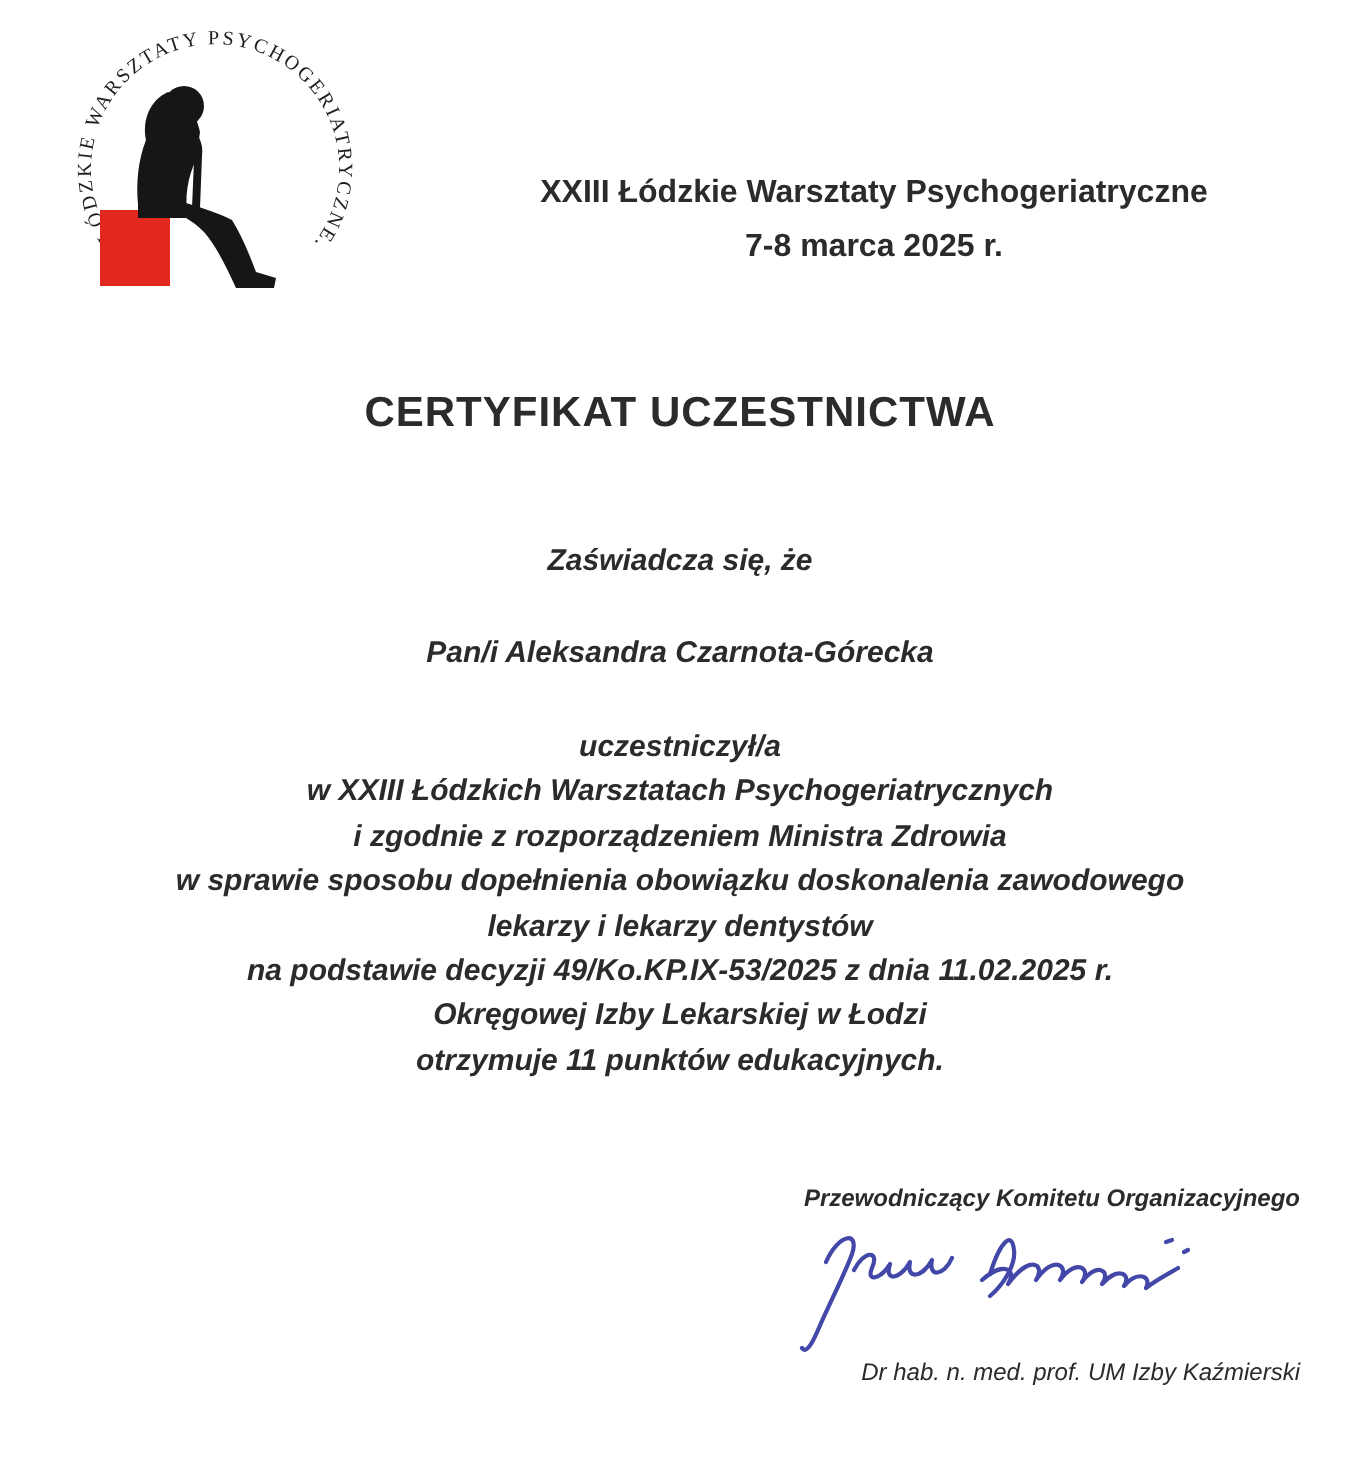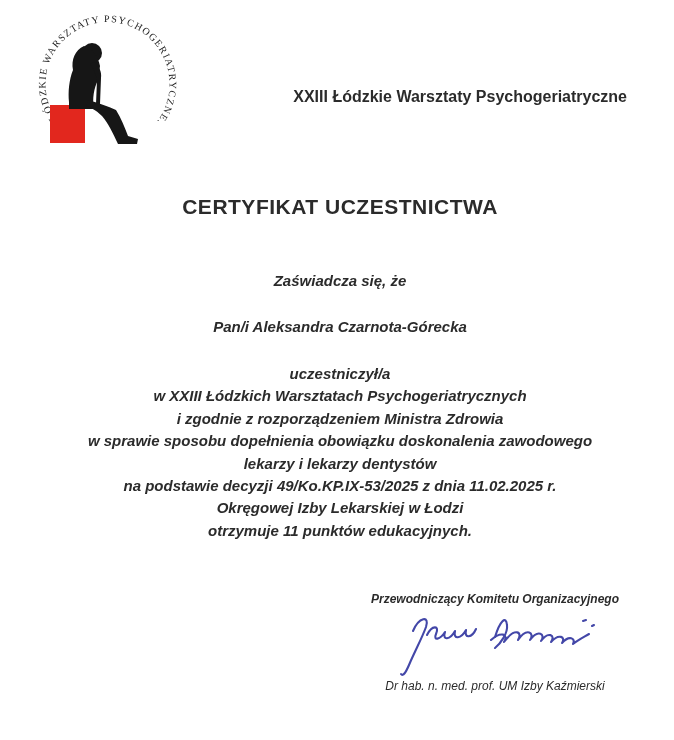--- a/index.html
+++ b/index.html
@@ -4,35 +4,35 @@
 <style>
   html,body{margin:0;padding:0}
   body{
     width:674px;height:740px;position:relative;overflow:hidden;
     background:#ffffff;color:#2b2b2b;
     font-family:"Liberation Sans",sans-serif;
   }
   .logo{position:absolute;left:28px;top:4px;width:160px;height:165px}
   .logo svg{width:100%;height:100%;display:block}
   .arc-text{font-family:"Liberation Serif",serif;font-size:10px;letter-spacing:1.3px;fill:#1f1f1f}
-  .header{position:absolute;left:247px;top:88px;width:380px;text-align:right}
+  .header{position:absolute;left:247px;top:88px;width:380px;text-align:center}
   .header-line1{font-size:16px;font-weight:bold;margin:0;white-space:nowrap}
   .header-line2{font-size:16px;font-weight:bold;margin:9px 0 0}
   .cert-title{
     position:absolute;top:195px;left:0;width:680px;text-align:center;
     font-size:21px;font-weight:bold;letter-spacing:.5px;margin:0;white-space:nowrap
   }
   .intro{position:absolute;top:272px;left:0;width:680px;text-align:center;
     font-size:15px;font-weight:bold;font-style:italic;margin:0}
   .recipient{position:absolute;top:318px;left:0;width:680px;text-align:center;
     font-size:15px;font-weight:bold;font-style:italic;margin:0}
   .body-lines{position:absolute;top:363px;left:0;width:680px;text-align:center;
     font-size:15px;font-weight:bold;font-style:italic;line-height:22.4px}
   .body-lines p{margin:0;white-space:nowrap}
-  .sig-block{position:absolute;left:340px;top:592px;width:310px;text-align:center}
+  .sig-block{position:absolute;left:340px;top:592px;width:310px;text-align:right}
   .sig-role{font-size:12px;font-weight:bold;font-style:italic;margin:0;white-space:nowrap}
   .sig-svg{display:block;margin:1px auto 0;width:225px;height:72px}
   .sig-name{font-size:12px;font-style:italic;margin:0;white-space:nowrap}
 </style>
 </head>
 <body>
 
 <div class="logo">
   <svg viewBox="0 0 160 165" xmlns="http://www.w3.org/2000/svg">
     <defs>
@@ -46,20 +46,21 @@
       <circle cx="64" cy="49" r="10"></circle>
       <path d="M56,42 C47,46 43,56 45,66 C41,76 40,88 41,98 L41,105 L66,105 C64,95 66,84 70,76 L72,62 C70,52 64,44 56,42 Z"></path>
       <path d="M60,96 C70,99 80,102 88,106 C93,114 97,124 100,132 L110,135 L109,140 L90,140 C85,129 80,119 74,112 C68,106 62,103 58,102 Z"></path>
       <path d="M66,58 C71,62 74,68 73,74 L72,100 L68,100 L69,76 C68,70 65,64 62,60 Z"></path>
     </g>
   </svg>
 </div>
 
 <div class="header">
   <p class="header-line1">XXIII Łódzkie Warsztaty Psychogeriatryczne</p>
+  <p class="header-line2">7-8 marca 2025 r.</p>
 </div>
 
 <h1 class="cert-title">CERTYFIKAT UCZESTNICTWA</h1>
 
 <p class="intro">Zaświadcza się, że</p>
 
 <p class="recipient">Pan/i Aleksandra Czarnota-Górecka</p>
 
 <div class="body-lines">
   <p>uczestniczył/a</p>

